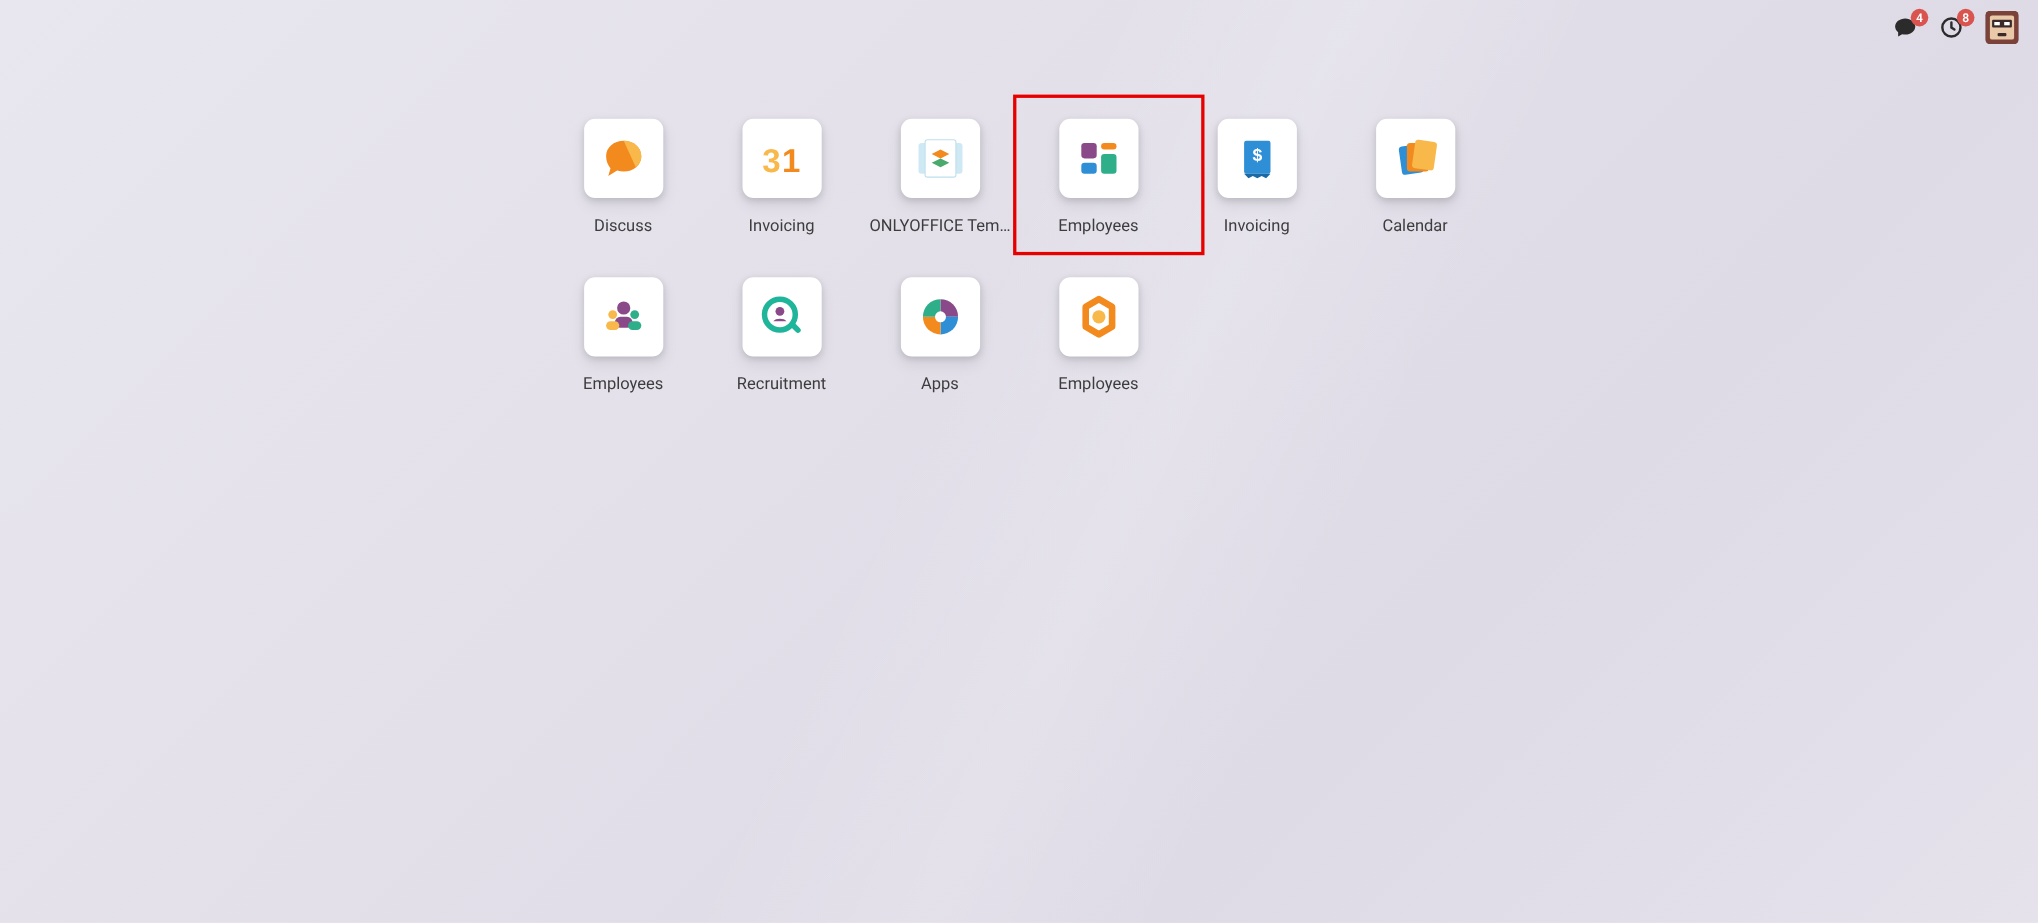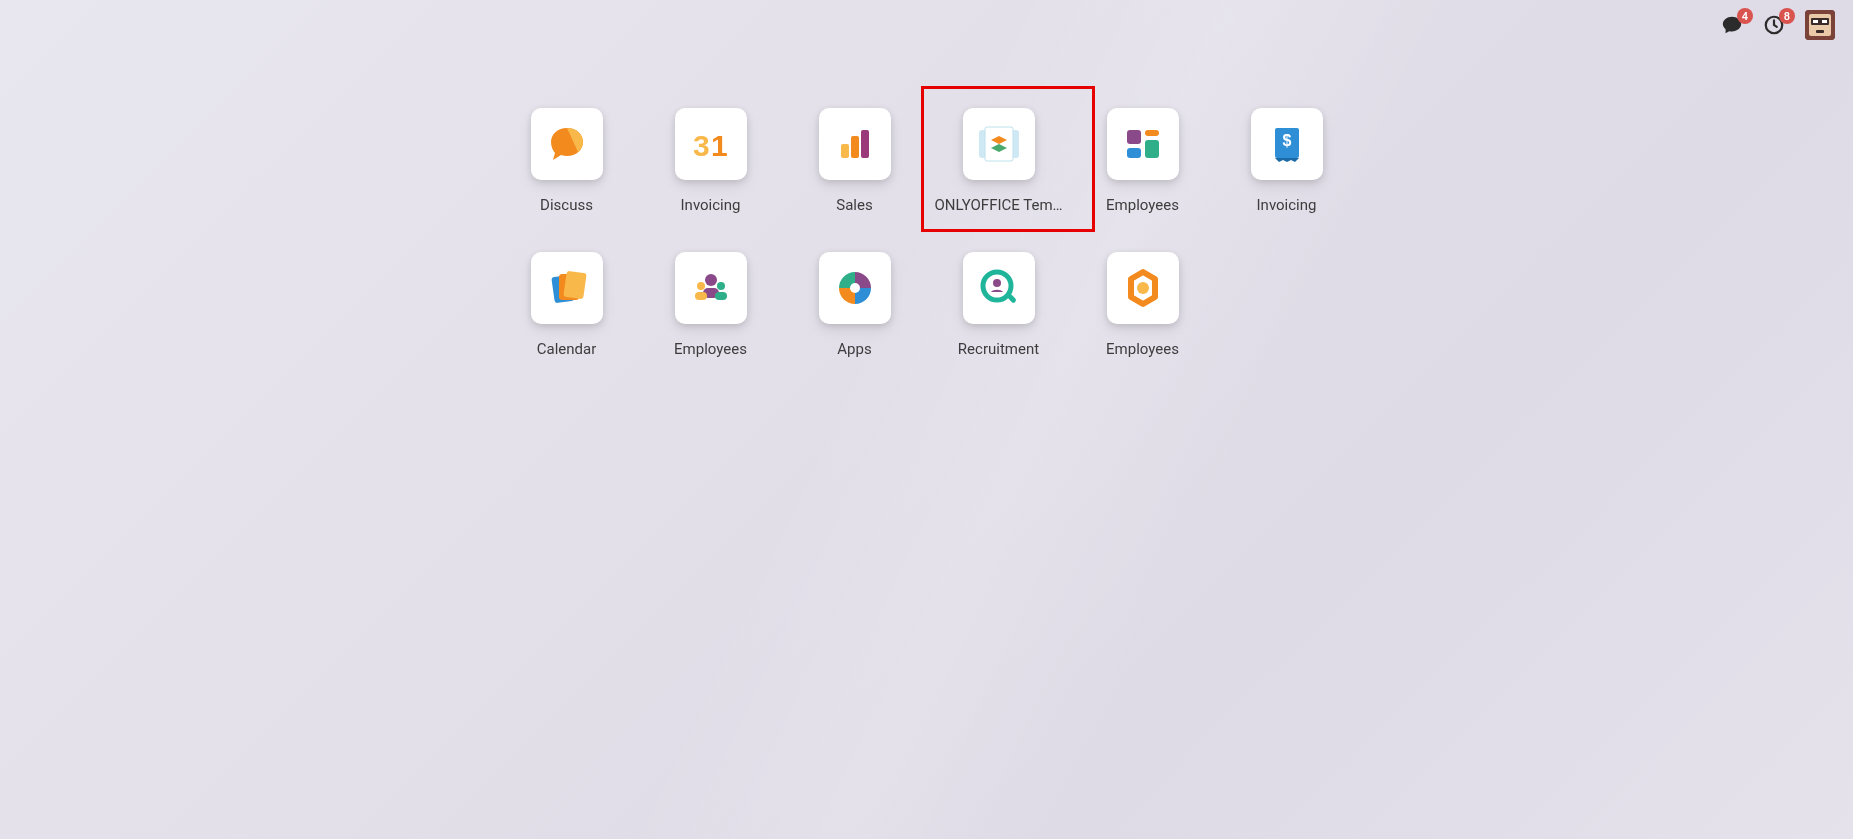--- a/index.html
+++ b/index.html
@@ -154,30 +154,20 @@
   <div class="app-tile">
     <div class="tile-box">
       <svg width="44" height="44" viewBox="0 0 44 44">
         <text x="4" y="34" font-size="30" font-weight="700" fill="#f9b84a" font-family="Arial">3</text>
         <text x="22" y="34" font-size="30" font-weight="700" fill="#f28a1e" font-family="Arial">1</text>
       </svg>
     </div>
     <div class="tile-label">Invoicing</div>
   </div>
 
-  <div class="app-tile">
-    <div class="tile-box">
-      <svg width="44" height="44" viewBox="0 0 44 44">
-        <rect x="8" y="22" width="8" height="14" rx="2" fill="#f9b84a"></rect>
-        <rect x="18" y="14" width="8" height="22" rx="2" fill="#f28a1e"></rect>
-        <rect x="28" y="8" width="8" height="28" rx="2" fill="#9a3a7a"></rect>
-      </svg>
-    </div>
-    <div class="tile-label">Sales</div>
-  </div>
 
   <div class="app-tile">
     <div class="tile-box">
       <svg width="48" height="40" viewBox="0 0 48 40">
         <rect x="4" y="6" width="40" height="28" rx="3" fill="#cfe9f4"></rect>
         <rect x="10" y="3" width="28" height="34" rx="2" fill="#fff" stroke="#bfe0ee"></rect>
         <path d="M24 12l8 4-8 4-8-4z" fill="#f28a1e"></path>
         <path d="M24 20l8 4-8 4-8-4z" fill="#4aa96c"></path>
       </svg>
     </div>
@@ -228,45 +218,45 @@
         <circle cx="32" cy="20" r="4" fill="#2fae8a"></circle>
         <rect x="26" y="26" width="12" height="8" rx="4" fill="#2fae8a"></rect>
       </svg>
     </div>
     <div class="tile-label">Employees</div>
   </div>
 
   <div class="app-tile">
     <div class="tile-box">
       <svg width="44" height="44" viewBox="0 0 44 44">
+        <circle cx="20" cy="20" r="14" fill="none" stroke="#1fb59a" stroke-width="5"></circle>
+        <circle cx="20" cy="17" r="4" fill="#8a4a8a"></circle>
+        <path d="M14 26c2-3 10-3 12 0" fill="#8a4a8a"></path>
+        <rect x="30" y="30" width="10" height="5" rx="2.5" fill="#1fb59a" transform="rotate(45 35 32)"></rect>
+      </svg>
+    </div>
+    <div class="tile-label">Recruitment</div>
+  </div>
+
+  <div class="app-tile">
+    <div class="tile-box">
+      <svg width="44" height="44" viewBox="0 0 44 44">
         <path d="M22 6 A16 16 0 0 1 38 22 L22 22 Z" fill="#8a4a8a"></path>
         <path d="M38 22 A16 16 0 0 1 22 38 L22 22 Z" fill="#2f8fd6"></path>
         <path d="M22 38 A16 16 0 0 1 6 22 L22 22 Z" fill="#f28a1e"></path>
         <path d="M6 22 A16 16 0 0 1 22 6 L22 22 Z" fill="#2fae8a"></path>
         <circle cx="22" cy="22" r="5" fill="#fff"></circle>
       </svg>
     </div>
     <div class="tile-label">Apps</div>
   </div>
 
   <div class="app-tile">
     <div class="tile-box">
       <svg width="44" height="44" viewBox="0 0 44 44">
-        <circle cx="20" cy="20" r="14" fill="none" stroke="#1fb59a" stroke-width="5"></circle>
-        <circle cx="20" cy="17" r="4" fill="#8a4a8a"></circle>
-        <path d="M14 26c2-3 10-3 12 0" fill="#8a4a8a"></path>
-        <rect x="30" y="30" width="10" height="5" rx="2.5" fill="#1fb59a" transform="rotate(45 35 32)"></rect>
-      </svg>
-    </div>
-    <div class="tile-label">Recruitment</div>
-  </div>
-
-  <div class="app-tile">
-    <div class="tile-box">
-      <svg width="44" height="44" viewBox="0 0 44 44">
         <polygon points="22,6 34,13 34,31 22,38 10,31 10,13" fill="none" stroke="#f28a1e" stroke-width="6" stroke-linejoin="round"></polygon>
         <circle cx="22" cy="22" r="6" fill="#f9b84a"></circle>
       </svg>
     </div>
     <div class="tile-label">Employees</div>
   </div>
 
 </div>
 
 <div class="highlight" style="top:86px; left:50%; margin-left:-6px; width:174px; height:146px;"></div>

